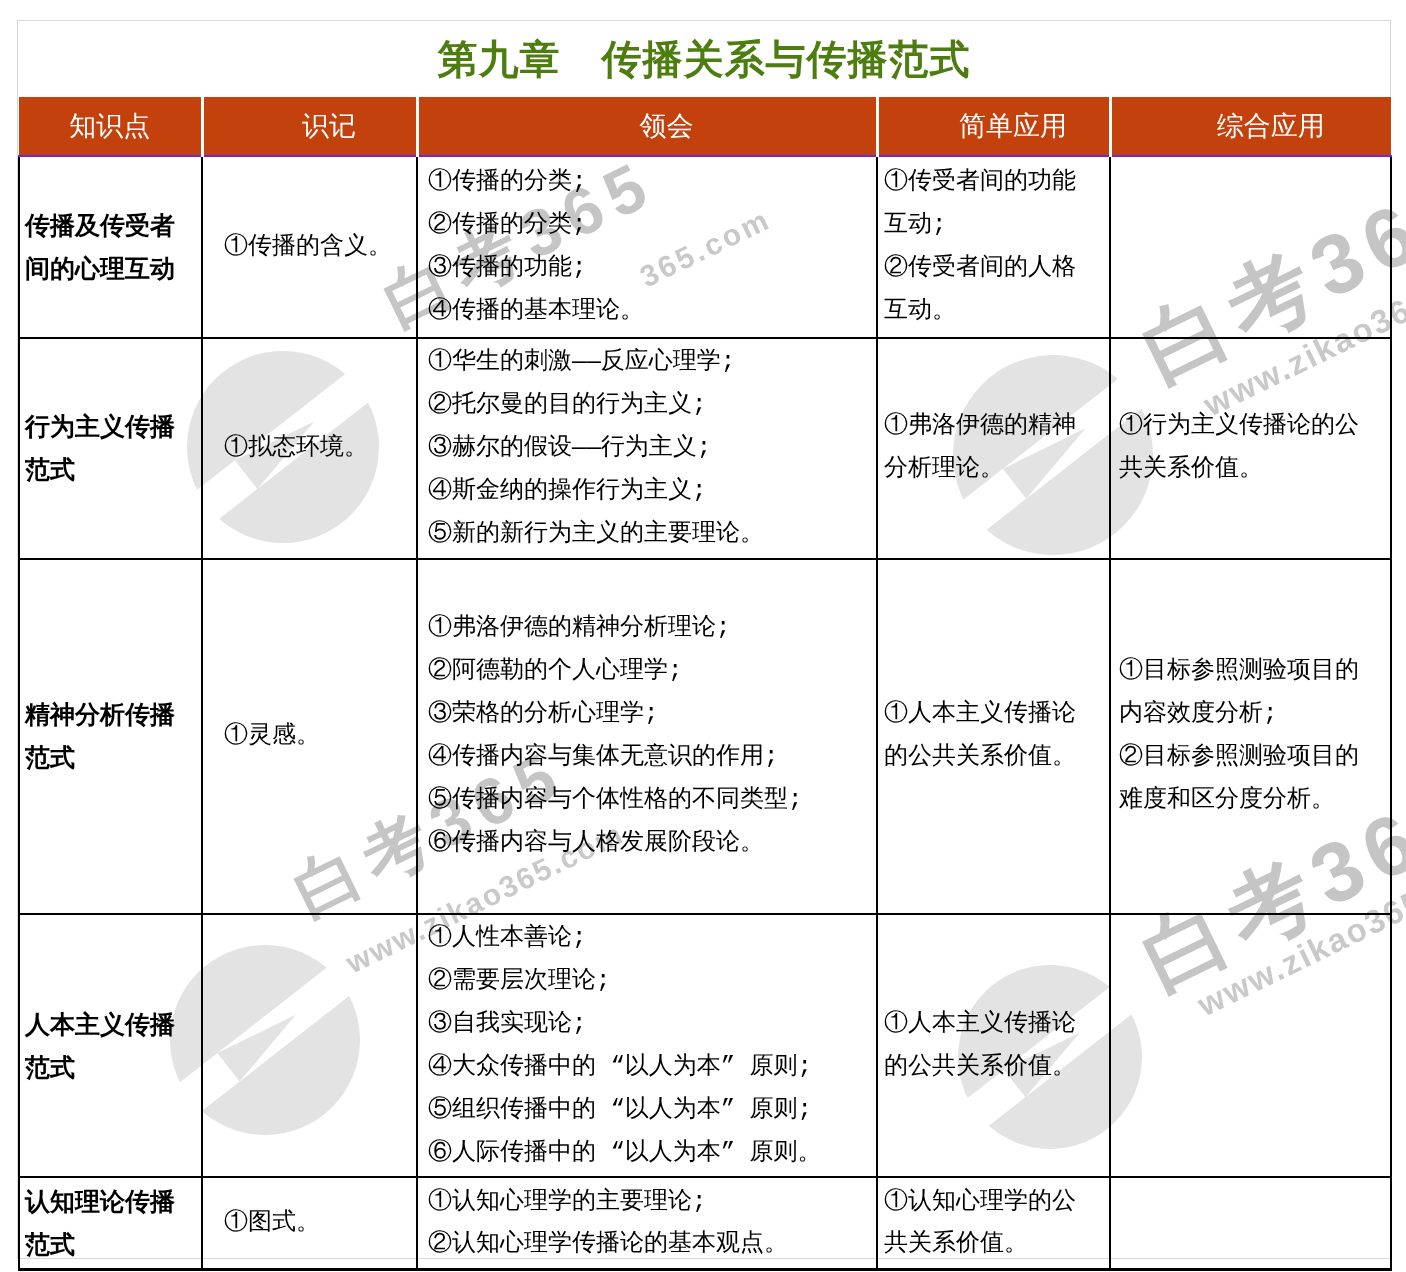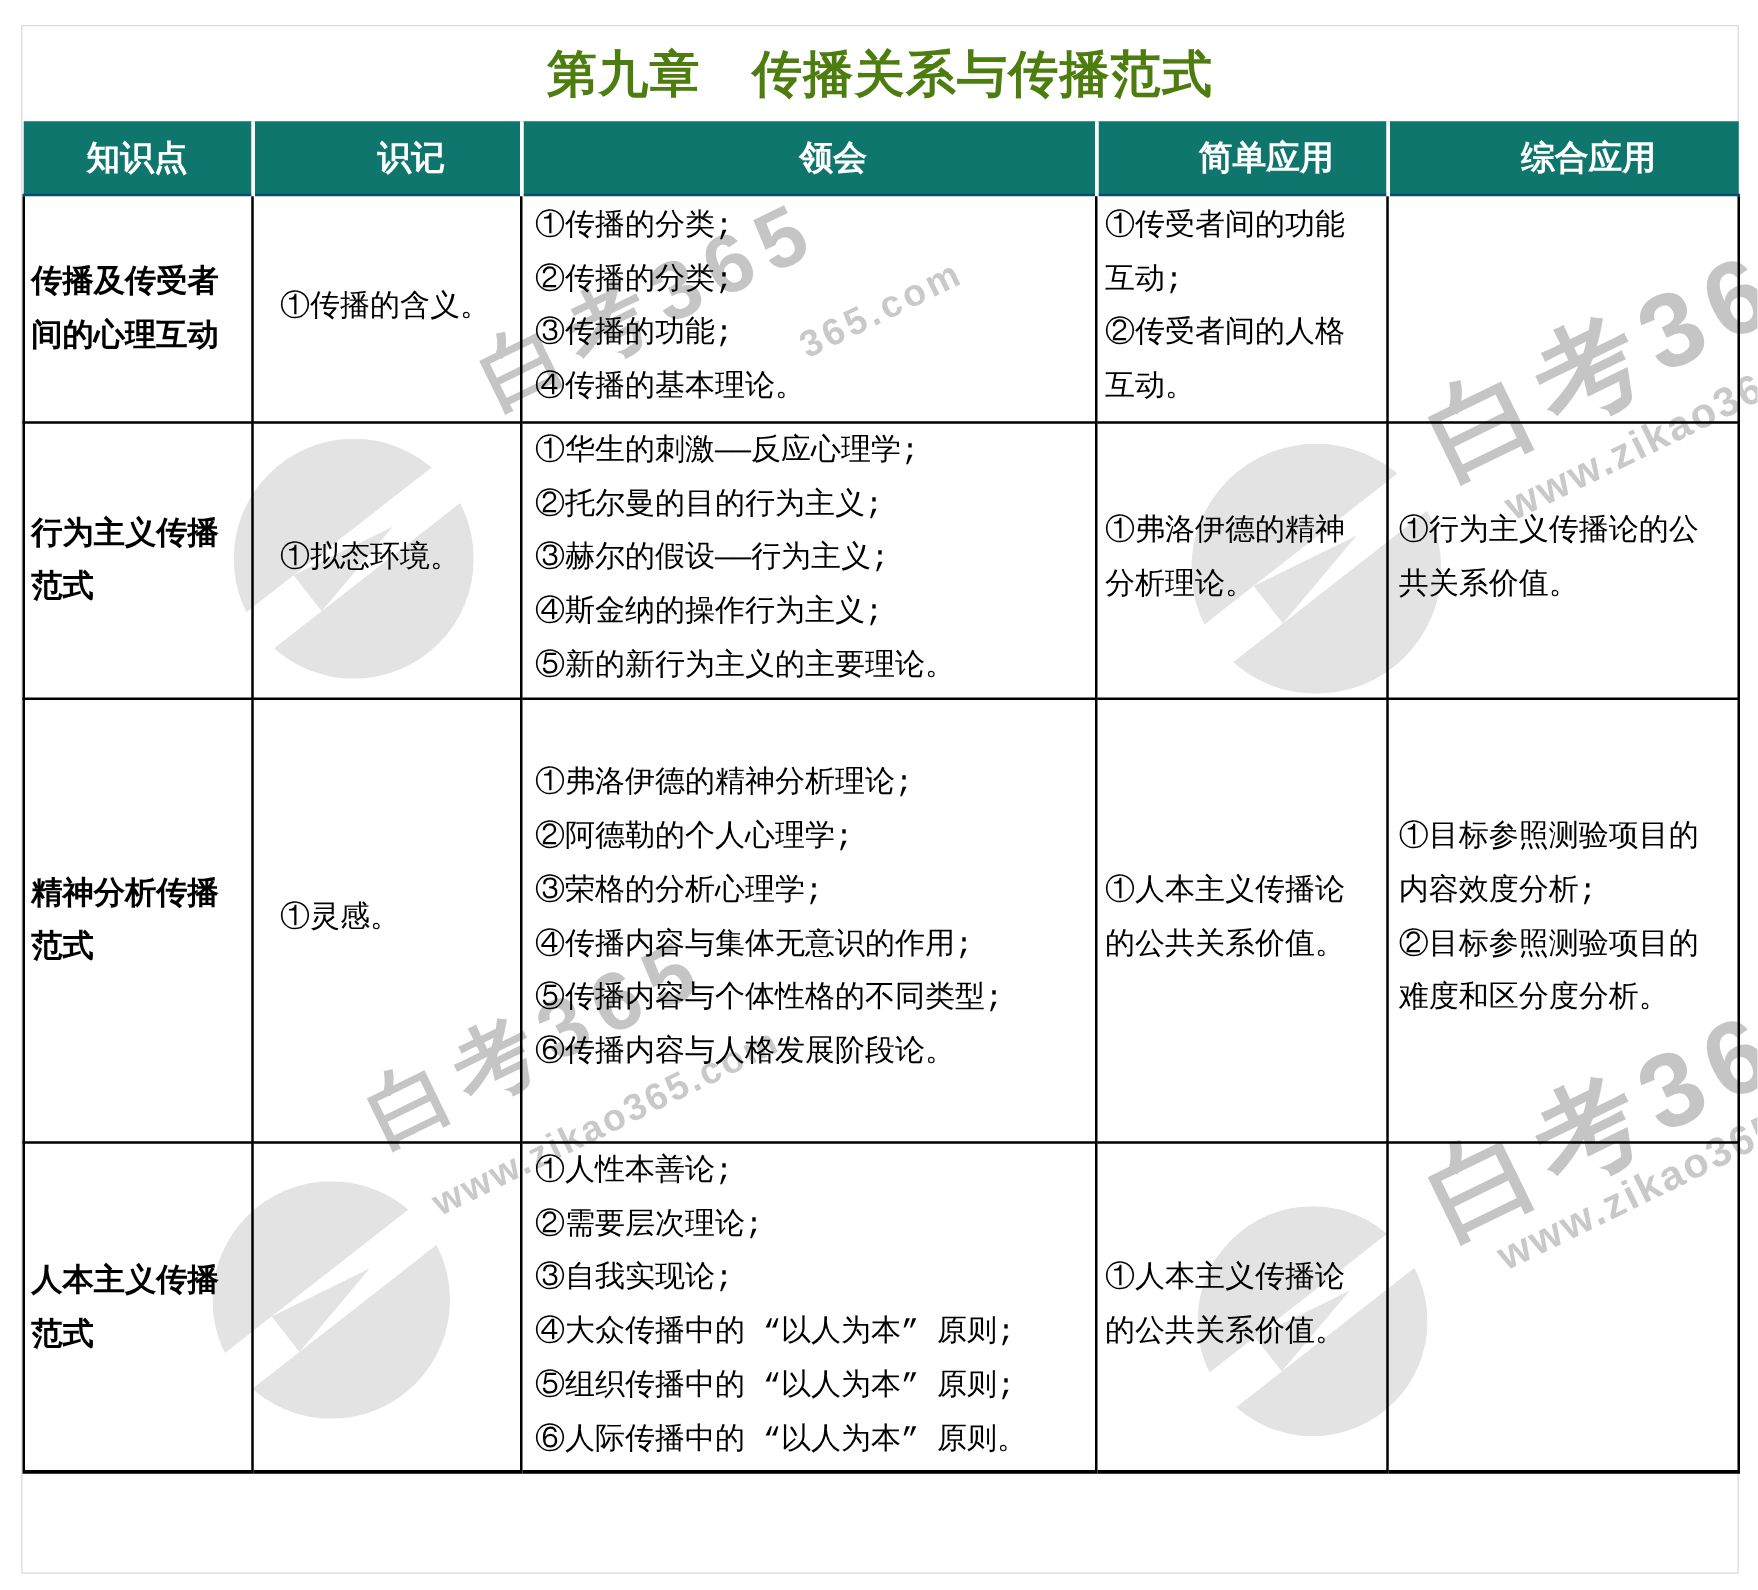--- a/index.html
+++ b/index.html
@@ -29,23 +29,23 @@
   .logo2{left:953px;top:355px;width:200px;height:200px;}
   .logo3{left:170px;top:945px;width:190px;height:190px;}
   .logo4{left:958px;top:965px;width:184px;height:184px;}
   
   .sheet{position:absolute;left:17px;top:20px;width:1372px;height:1237px;border:1px solid #d9d9d9;z-index:1;}
   .title-bar{height:76px;display:flex;align-items:center;justify-content:center;}
   .page-title{font-size:40px;font-weight:bold;color:#4d7c0f;letter-spacing:1px;}
   
   table.syllabus{border-collapse:collapse;table-layout:fixed;width:1372px;margin:0;}
   thead th{
-    background:#0f766e;color:#ffffff;font-size:27px;font-weight:bold;
+    background:#c2410c;color:#ffffff;font-size:27px;font-weight:normal;
     height:56px;text-align:center;vertical-align:middle;
-    border:none;border-bottom:2px solid #0c4a6e;
+    border:none;border-bottom:2px solid #6d28d9;
   }
   thead th + th{border-left:3px solid #ffffff;padding-left:40px;}
   tbody td{
     border:2px solid #000;background:transparent;
     vertical-align:middle;color:#000;
   }
   tbody tr:last-child td{border-bottom:3px solid #000;}
   tbody tr:nth-child(1){height:182px;}
   tbody tr:nth-child(2){height:218px;}
   tbody tr:nth-child(3){height:355px;}
@@ -190,15 +190,29 @@
             <div class="line">③自我实现论;</div>
             <div class="line">④大众传播中的 “以人为本” 原则;</div>
             <div class="line">⑤组织传播中的 “以人为本” 原则;</div>
             <div class="line">⑥人际传播中的 “以人为本” 原则。</div>
           </td>
           <td class="items-cell c4">
             <div class="line">①人本主义传播论的公共关系价值。</div>
           </td>
           <td class="items-cell c5"></td>
         </tr>
+        <tr>
+          <td class="topic-cell">认知理论传播范式</td>
+          <td class="items-cell c2">
+            <div class="line">①图式。</div>
+          </td>
+          <td class="items-cell c3">
+            <div class="line">①认知心理学的主要理论;</div>
+            <div class="line">②认知心理学传播论的基本观点。</div>
+          </td>
+          <td class="items-cell c4">
+            <div class="line">①认知心理学的公共关系价值。</div>
+          </td>
+          <td class="items-cell c5"></td>
+        </tr>
       </tbody>
   </table>
 </div>
 
 </body></html>

